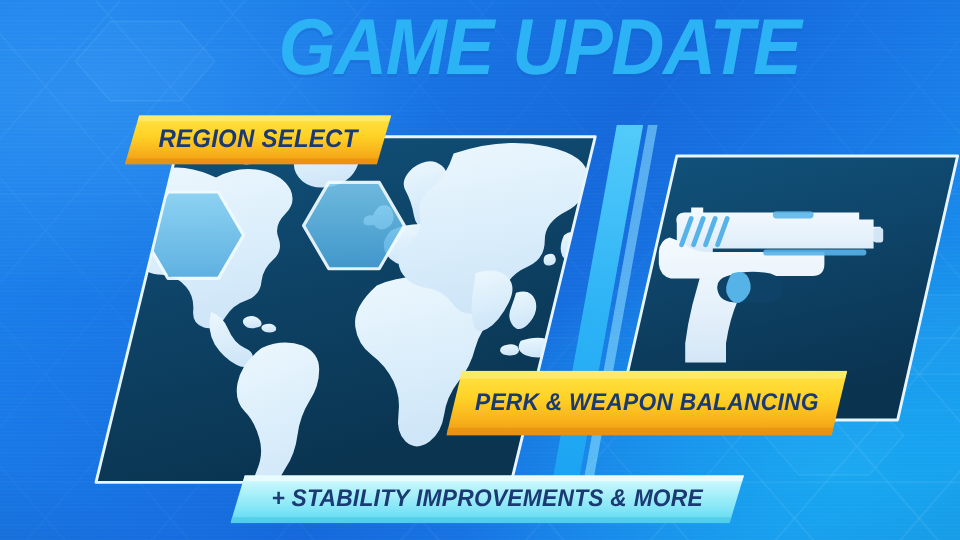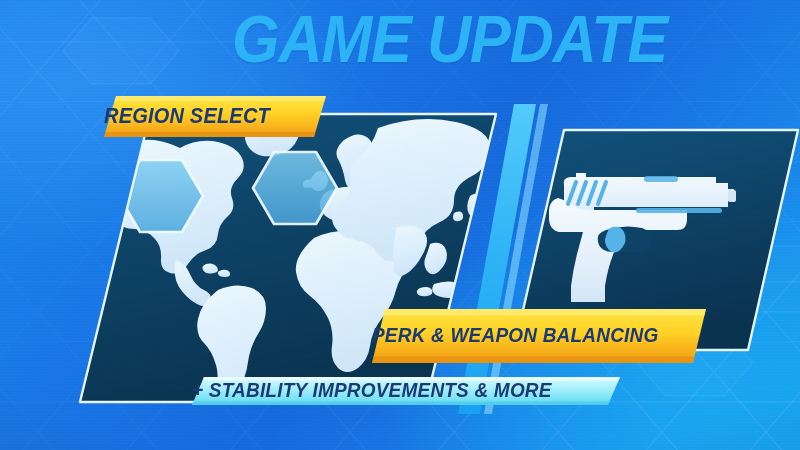--- a/index.html
+++ b/index.html
@@ -68,38 +68,38 @@
     left:78px; top:112px; width:420px; height:292px;
   }
   .panel-gun {
     position:absolute;
     left:512px; top:128px; width:288px; height:224px;
   }
 
   
   .banner {
     position:absolute;
-    display:flex; align-items:center; 
+    display:flex; align-items:center; justify-content:center;
     white-space:nowrap;
   }
   .banner-label {
     font-weight:bold; font-style:italic;
     color:#1b3a74;
     letter-spacing:.2px;
     font-family:"Liberation Sans", sans-serif;
     transform:scaleY(1.06);
   }
 
   #banner-region { left:104px; top:96px; width:222px; height:41px; }
   #banner-region .banner-label { font-size:20px; }
 
   #banner-perk { left:372px; top:309px; width:334px; height:54px; }
   #banner-perk .banner-label { font-size:19px; }
 
-  #banner-stability { left:192px; top:377px; width:428px; height:28px; }
+  #banner-stability { left:192px; top:396px; width:428px; height:40px; }
   #banner-stability .banner-label { font-size:19px; }
 
   .banner-svg { position:absolute; inset:0; width:100%; height:100%; }
   .banner-txt { position:relative; z-index:2; }
 </style>
 </head>
 <body>
 
 <div id="bg-root">
   <div class="bg-grad"></div>

